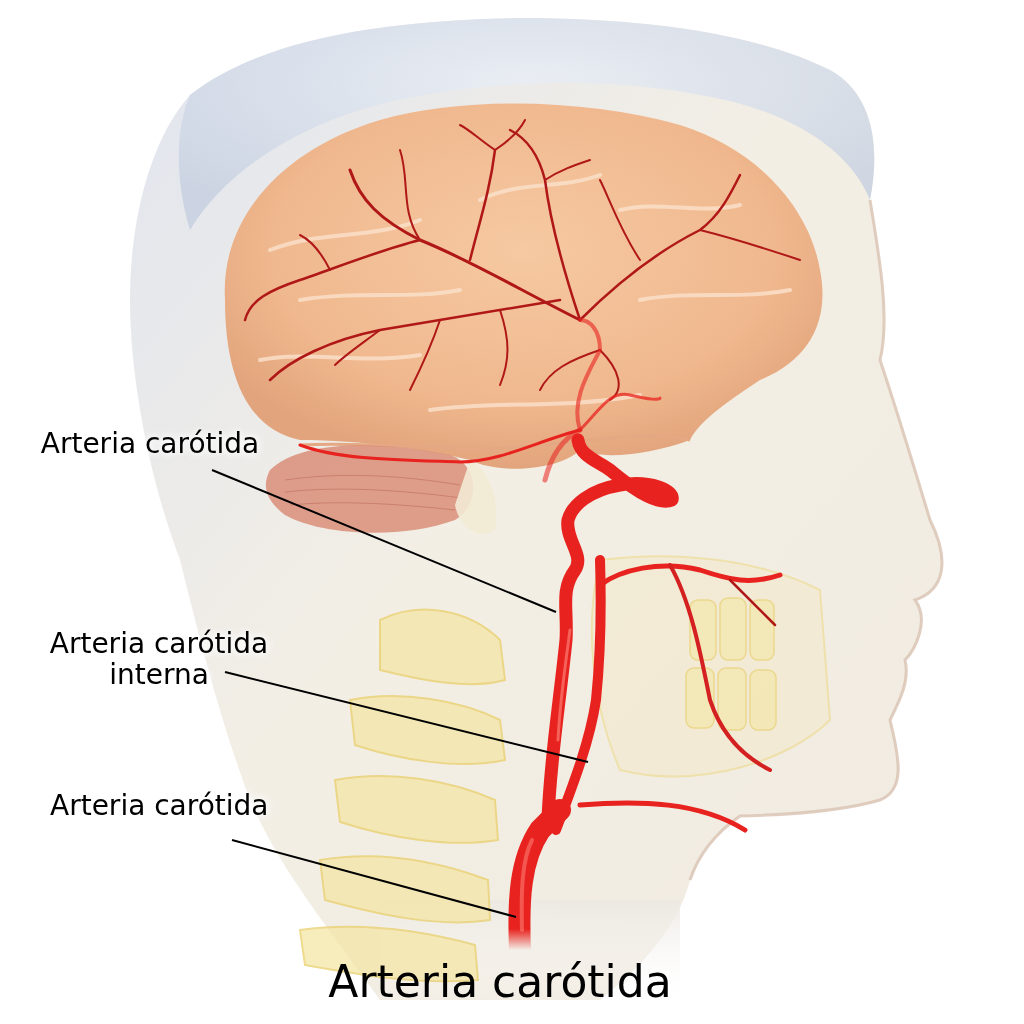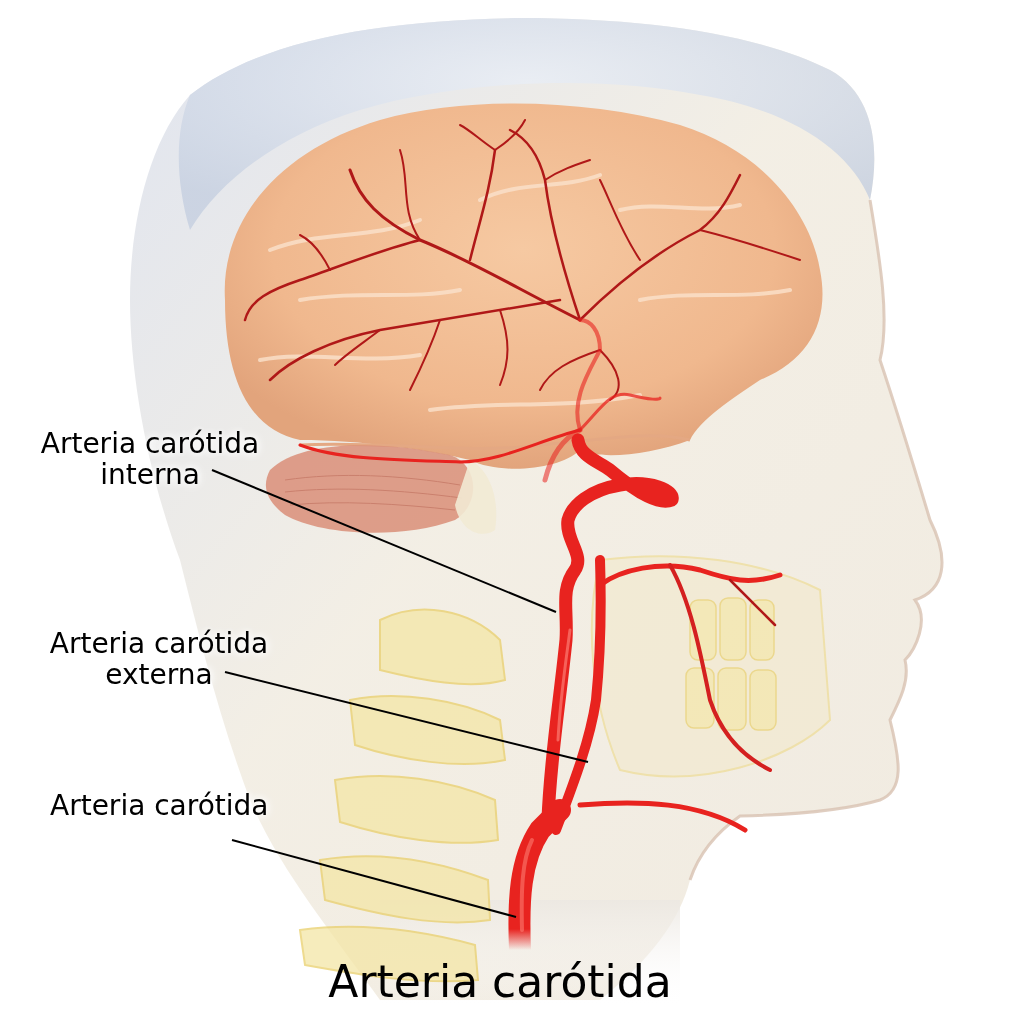--- a/index.html
+++ b/index.html
@@ -168,25 +168,24 @@
 
   <g stroke="#000000" stroke-width="2">
     <line x1="212" y1="470" x2="556" y2="612"></line>
     <line x1="225" y1="672" x2="588" y2="762"></line>
     <line x1="232" y1="840" x2="516" y2="917"></line>
   </g>
 </svg>
 
 <div id="label-interna" class="label">
   <span>Arteria carótida</span>
-  <span>interna</span>
 </div>
 
 <div id="label-externa" class="label">
   <span>Arteria carótida</span>
-  <span>externa</span>
+  <span>interna</span>
 </div>
 
 <div id="label-comun" class="label">
   <span>Arteria carótida</span>
 </div>
 
 <div id="title">Arteria carótida</div>
 
 </body></html>

